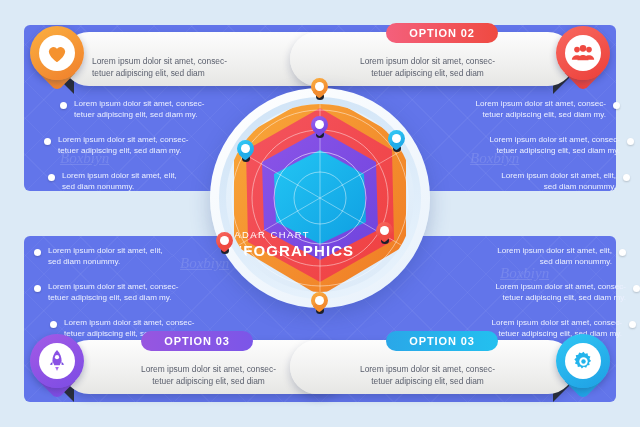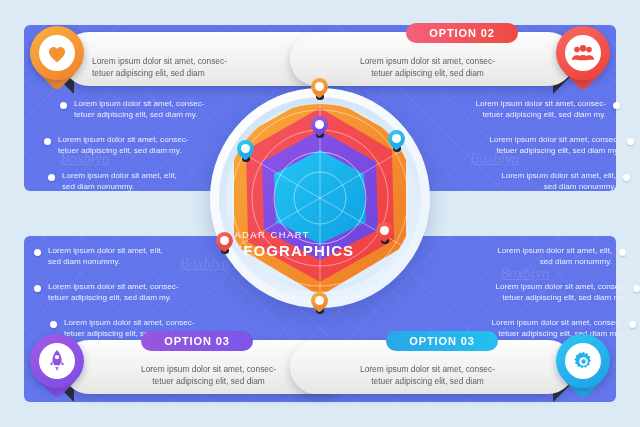--- a/index.html
+++ b/index.html
@@ -43,21 +43,21 @@
   }
   
   .fold{position:absolute;width:0;height:0;z-index:5;}
 
   .card-1{left:62px;top:32px;}
   .card-1 .badge{left:79px;background:linear-gradient(90deg,#f6a33a,#f07c2e);}
   .card-1 .body{text-align:left;padding-left:30px;}
   .fold-1{left:52px;top:72px;border-left:22px solid transparent;border-top:22px solid #2b2f3a;}
 
   .card-2{left:290px;top:32px;}
-  .card-2 .badge{left:96px;background:linear-gradient(90deg,#f4607c,#ef4a41);margin-left:20px;}
+  .card-2 .badge{left:96px;background:linear-gradient(90deg,#f4607c,#ef4a41);}
   .card-2 .body{text-align:center;padding-right:28px;}
   .fold-2{left:553px;top:72px;border-right:22px solid transparent;border-top:22px solid #2b2f3a;}
 
   .card-3{left:62px;top:340px;}
   .card-3 .badge{left:79px;background:linear-gradient(90deg,#9756e0,#7b56e8);}
   .card-3 .body{text-align:center;padding-left:26px;}
   .fold-3{left:52px;top:380px;border-left:22px solid transparent;border-top:22px solid #2b2f3a;}
 
   .card-4{left:290px;top:340px;}
   .card-4 .badge{left:96px;background:linear-gradient(90deg,#2aa7e8,#23c0ef);}

